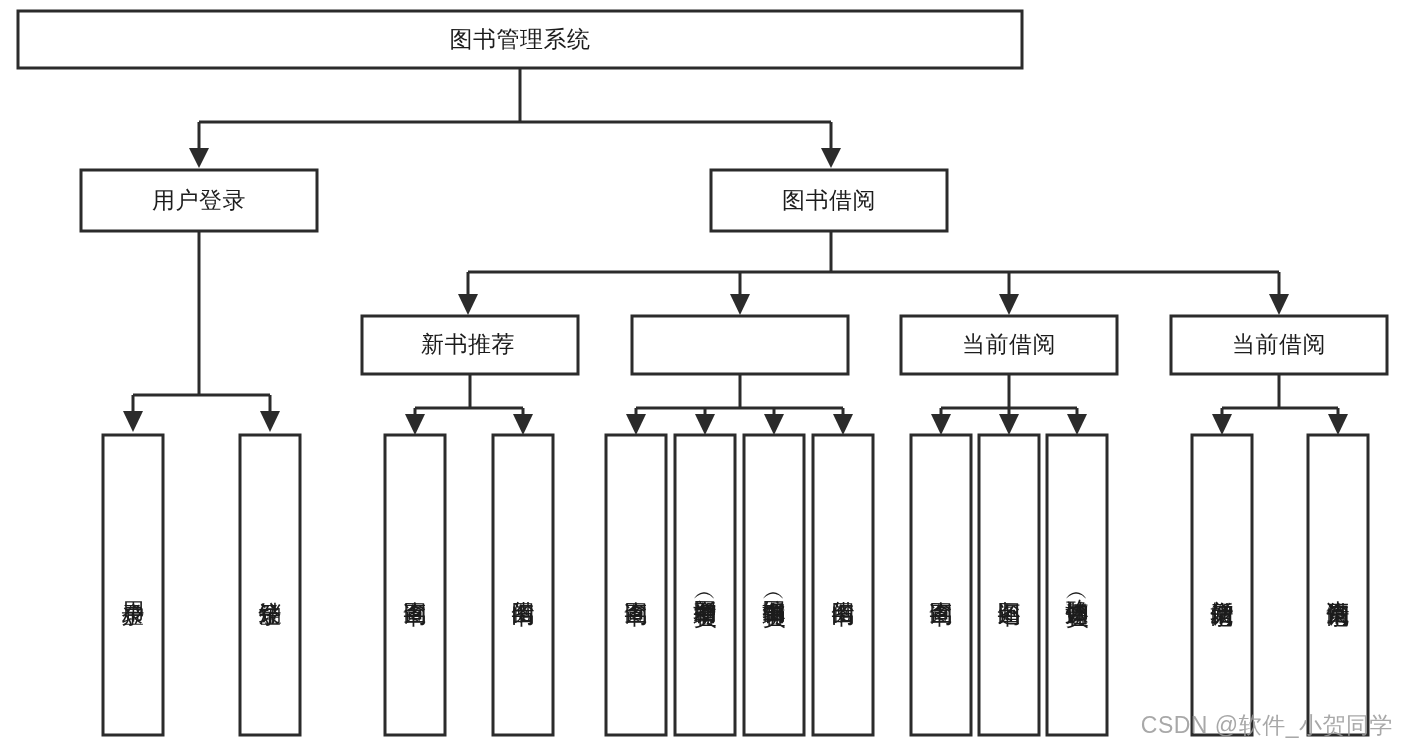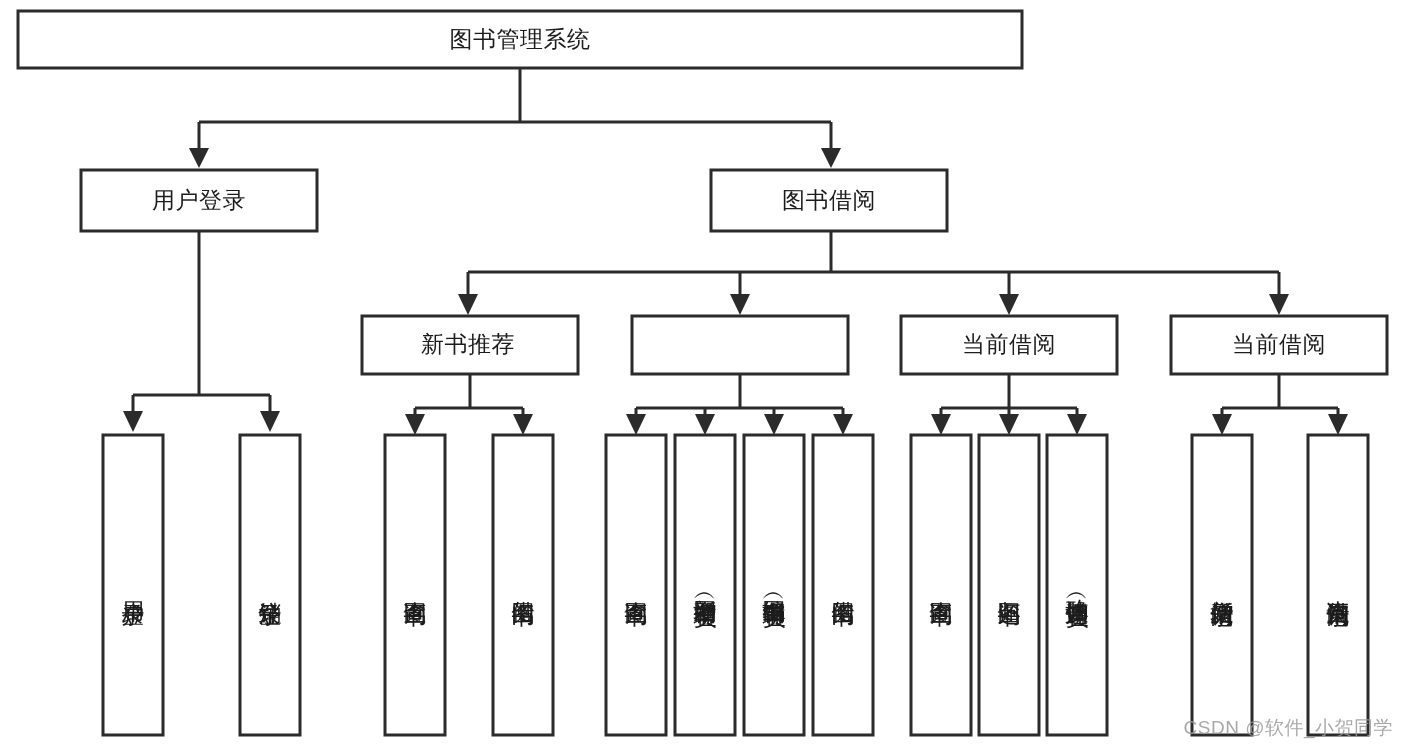--- a/index.html
+++ b/index.html
@@ -70,21 +70,21 @@
   }
   .hit-area {
     position: absolute;
     background: transparent;
   }
   #watermark {
     position: absolute;
     right: 12px;
     bottom: 6px;
     color: #9a9a9a;
-    font-size: 19px;
+    font-size: 23px;
     letter-spacing: 0.5px;
     white-space: nowrap;
     opacity: 0.85;
   }
 </style>
 </head>
 <body>
 
 <div id="diagram-root">
 

